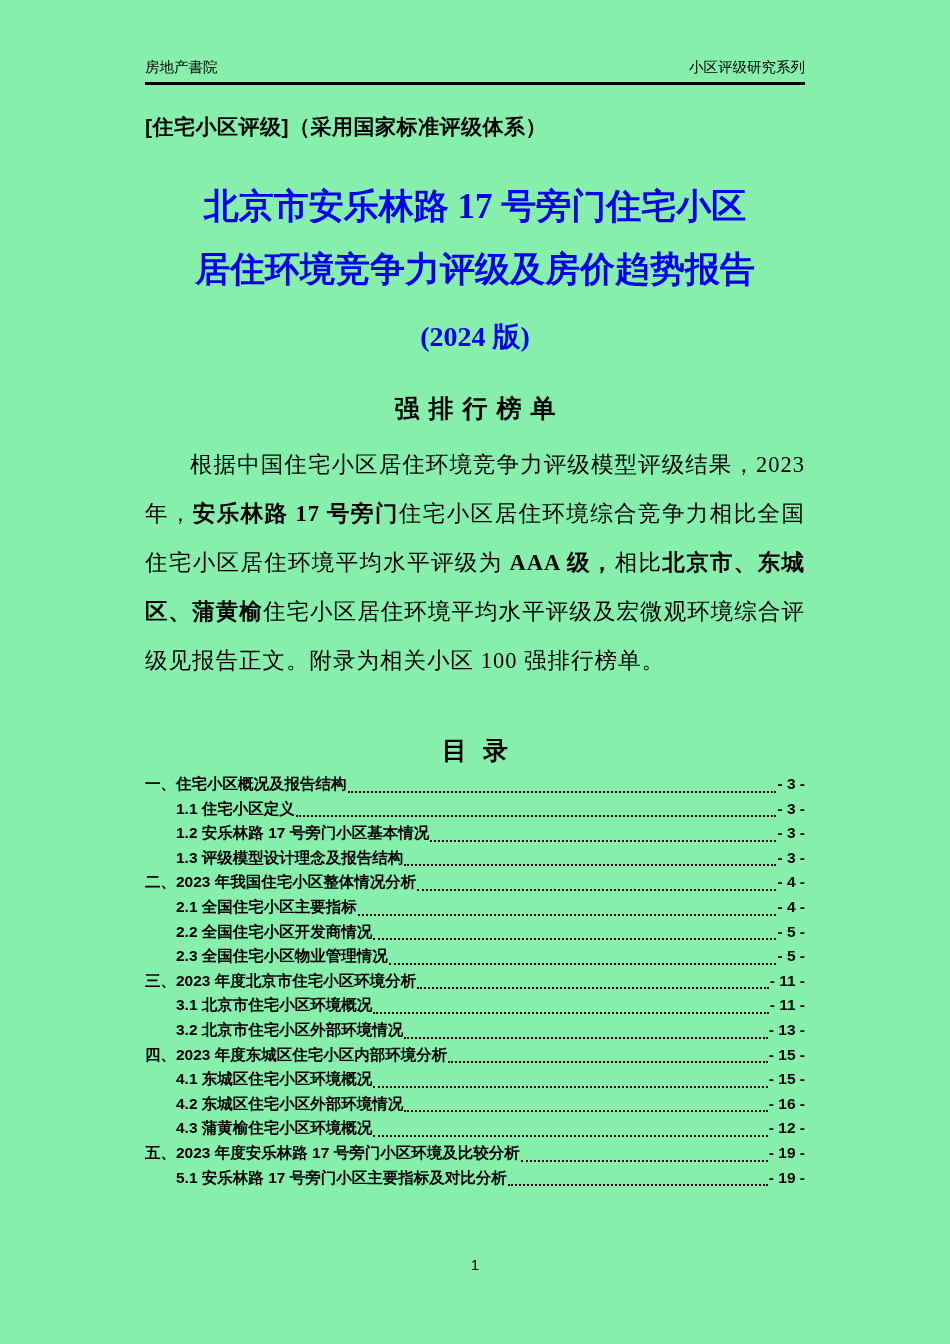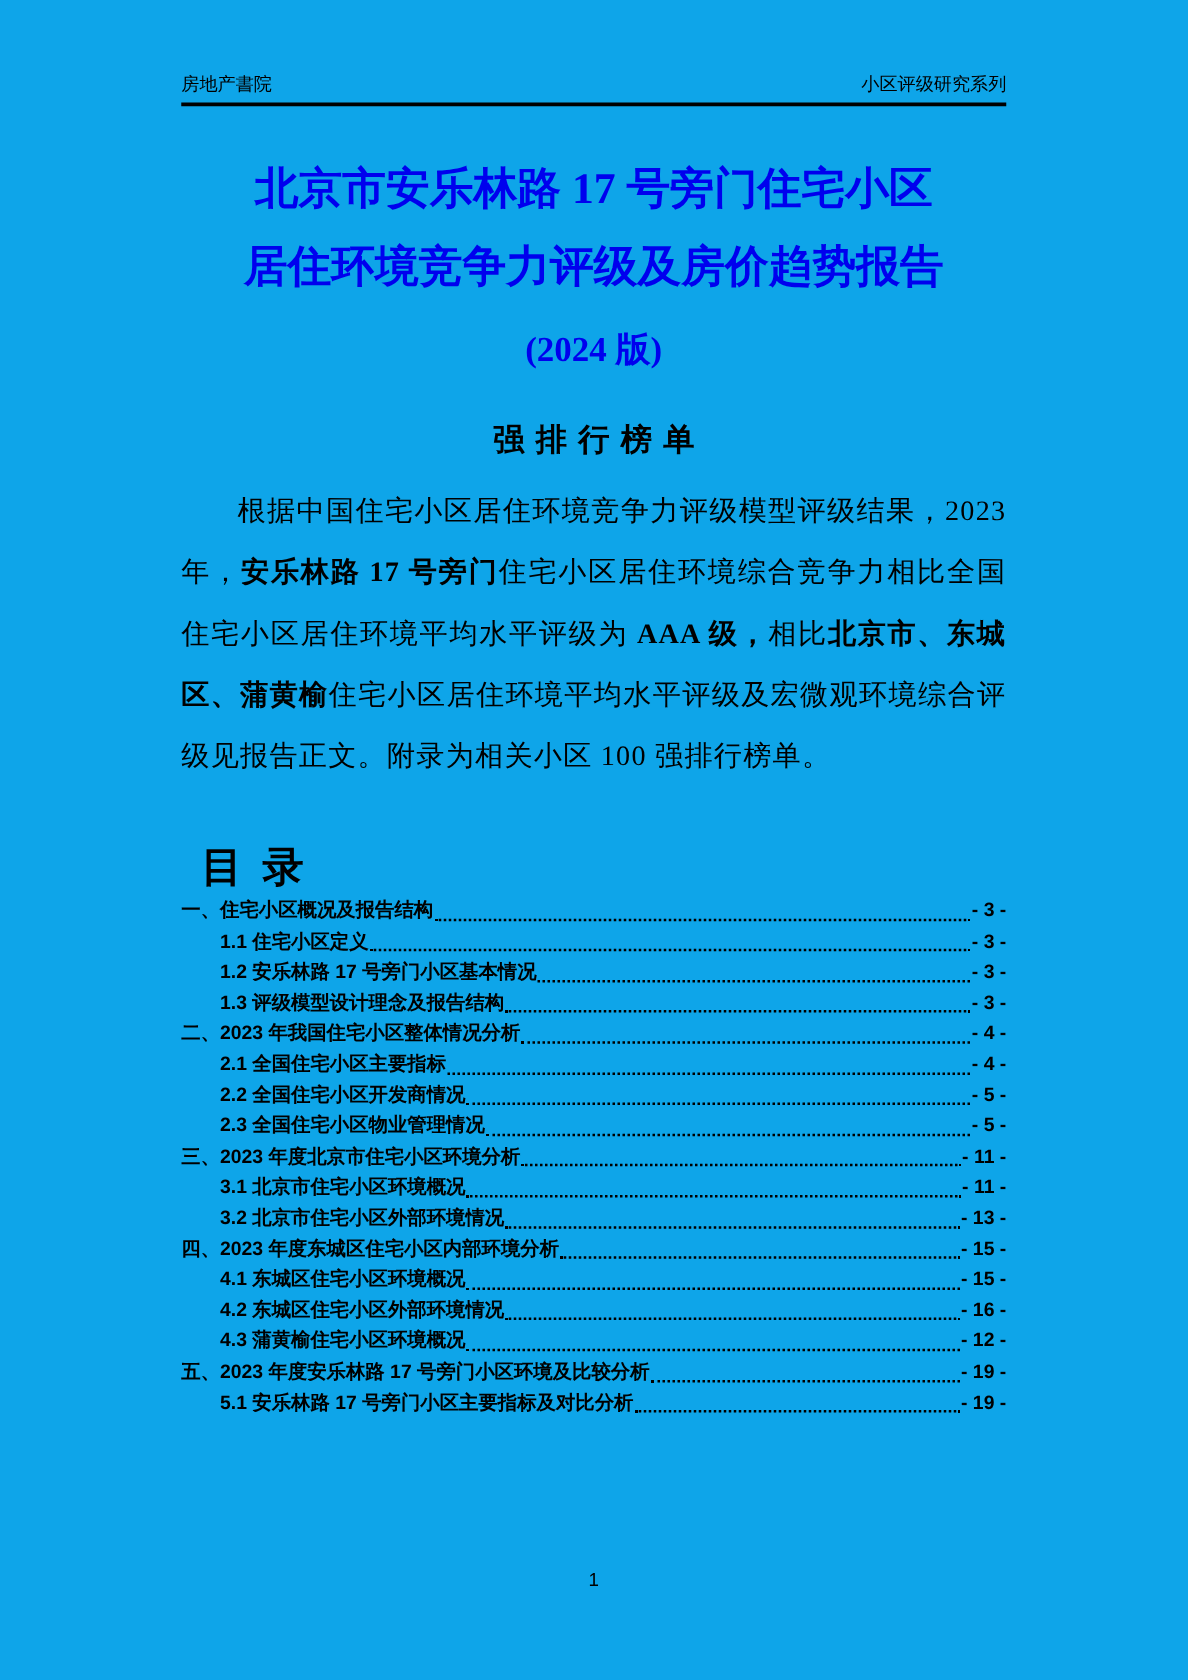--- a/index.html
+++ b/index.html
@@ -10,21 +10,21 @@
     font-family: "Liberation Serif", serif;
     color: #000;
     position: relative;
     overflow: hidden;
   }
   .page {
     position: relative;
     width: 950px;
     height: 1344px;
     padding: 58px 145px 0 145px;
-    background: #0ea5e9;
+    background: #86efac;
   }
   
   .running-header {
     display: flex;
     justify-content: space-between;
     align-items: flex-end;
     font-family: "Liberation Sans", sans-serif;
     font-size: 14.5px;
     padding-bottom: 5px;
     border-bottom: 3px solid #000;
@@ -77,24 +77,24 @@
     line-height: 49px;
     text-align: justify;
     text-justify: inter-character;
     text-indent: 2em;
     letter-spacing: 1px;
   }
   .abstract-paragraph .seg-bold { font-weight: bold; }
   
   .toc-heading {
     margin-top: 48px;
-    text-align: left;
-    font-family: "Liberation Sans", sans-serif;
-    font-weight: bold;
-    font-size: 33px;
+    text-align: center;
+    font-family: "Liberation Sans", sans-serif;
+    font-weight: bold;
+    font-size: 25px;
     line-height: 34px;
     letter-spacing: 16px;
     text-indent: 16px;
   }
   .toc-list {
     margin-top: 7px;
     font-family: "Liberation Sans", sans-serif;
     font-weight: bold;
     font-size: 15.5px;
     text-align: right;
@@ -130,20 +130,21 @@
 </head>
 <body>
 
 <div class="page">
 
   <div class="running-header">
     <span>房地产書院</span>
     <span>小区评级研究系列</span>
   </div>
 
+  <div class="classification">[住宅小区评级]（采用国家标准评级体系）</div>
 
   <div class="title-block">
     <div class="title-line1 title-colored" style="color: rgb(0, 0, 238);">北京市安乐林路 17 号旁门住宅小区</div>
     <div class="title-line2 title-colored" style="color: rgb(0, 0, 238); margin-top: 19px;">居住环境竞争力评级及房价趋势报告</div>
     <div class="title-edition title-colored" style="color: rgb(0, 0, 238);">(2024 版)</div>
   </div>
 
   <div class="abstract-heading">强排行榜单</div>
 
   <div class="abstract-paragraph"><span class="seg-regular">根据中国住宅小区居住环境竞争力评级模型评级结果，2023 年，</span><span class="seg-bold">安乐林路 17 号旁门</span><span class="seg-regular">住宅小区居住环境综合竞争力相比全国住宅小区居住环境平均水平评级为 </span><span class="seg-bold">AAA 级，</span><span class="seg-regular">相比</span><span class="seg-bold">北京市、东城区、蒲黄榆</span><span class="seg-regular">住宅小区居住环境平均水平评级及宏微观环境综合评级见报告正文。附录为相关小区 100 强排行榜单。</span></div>

